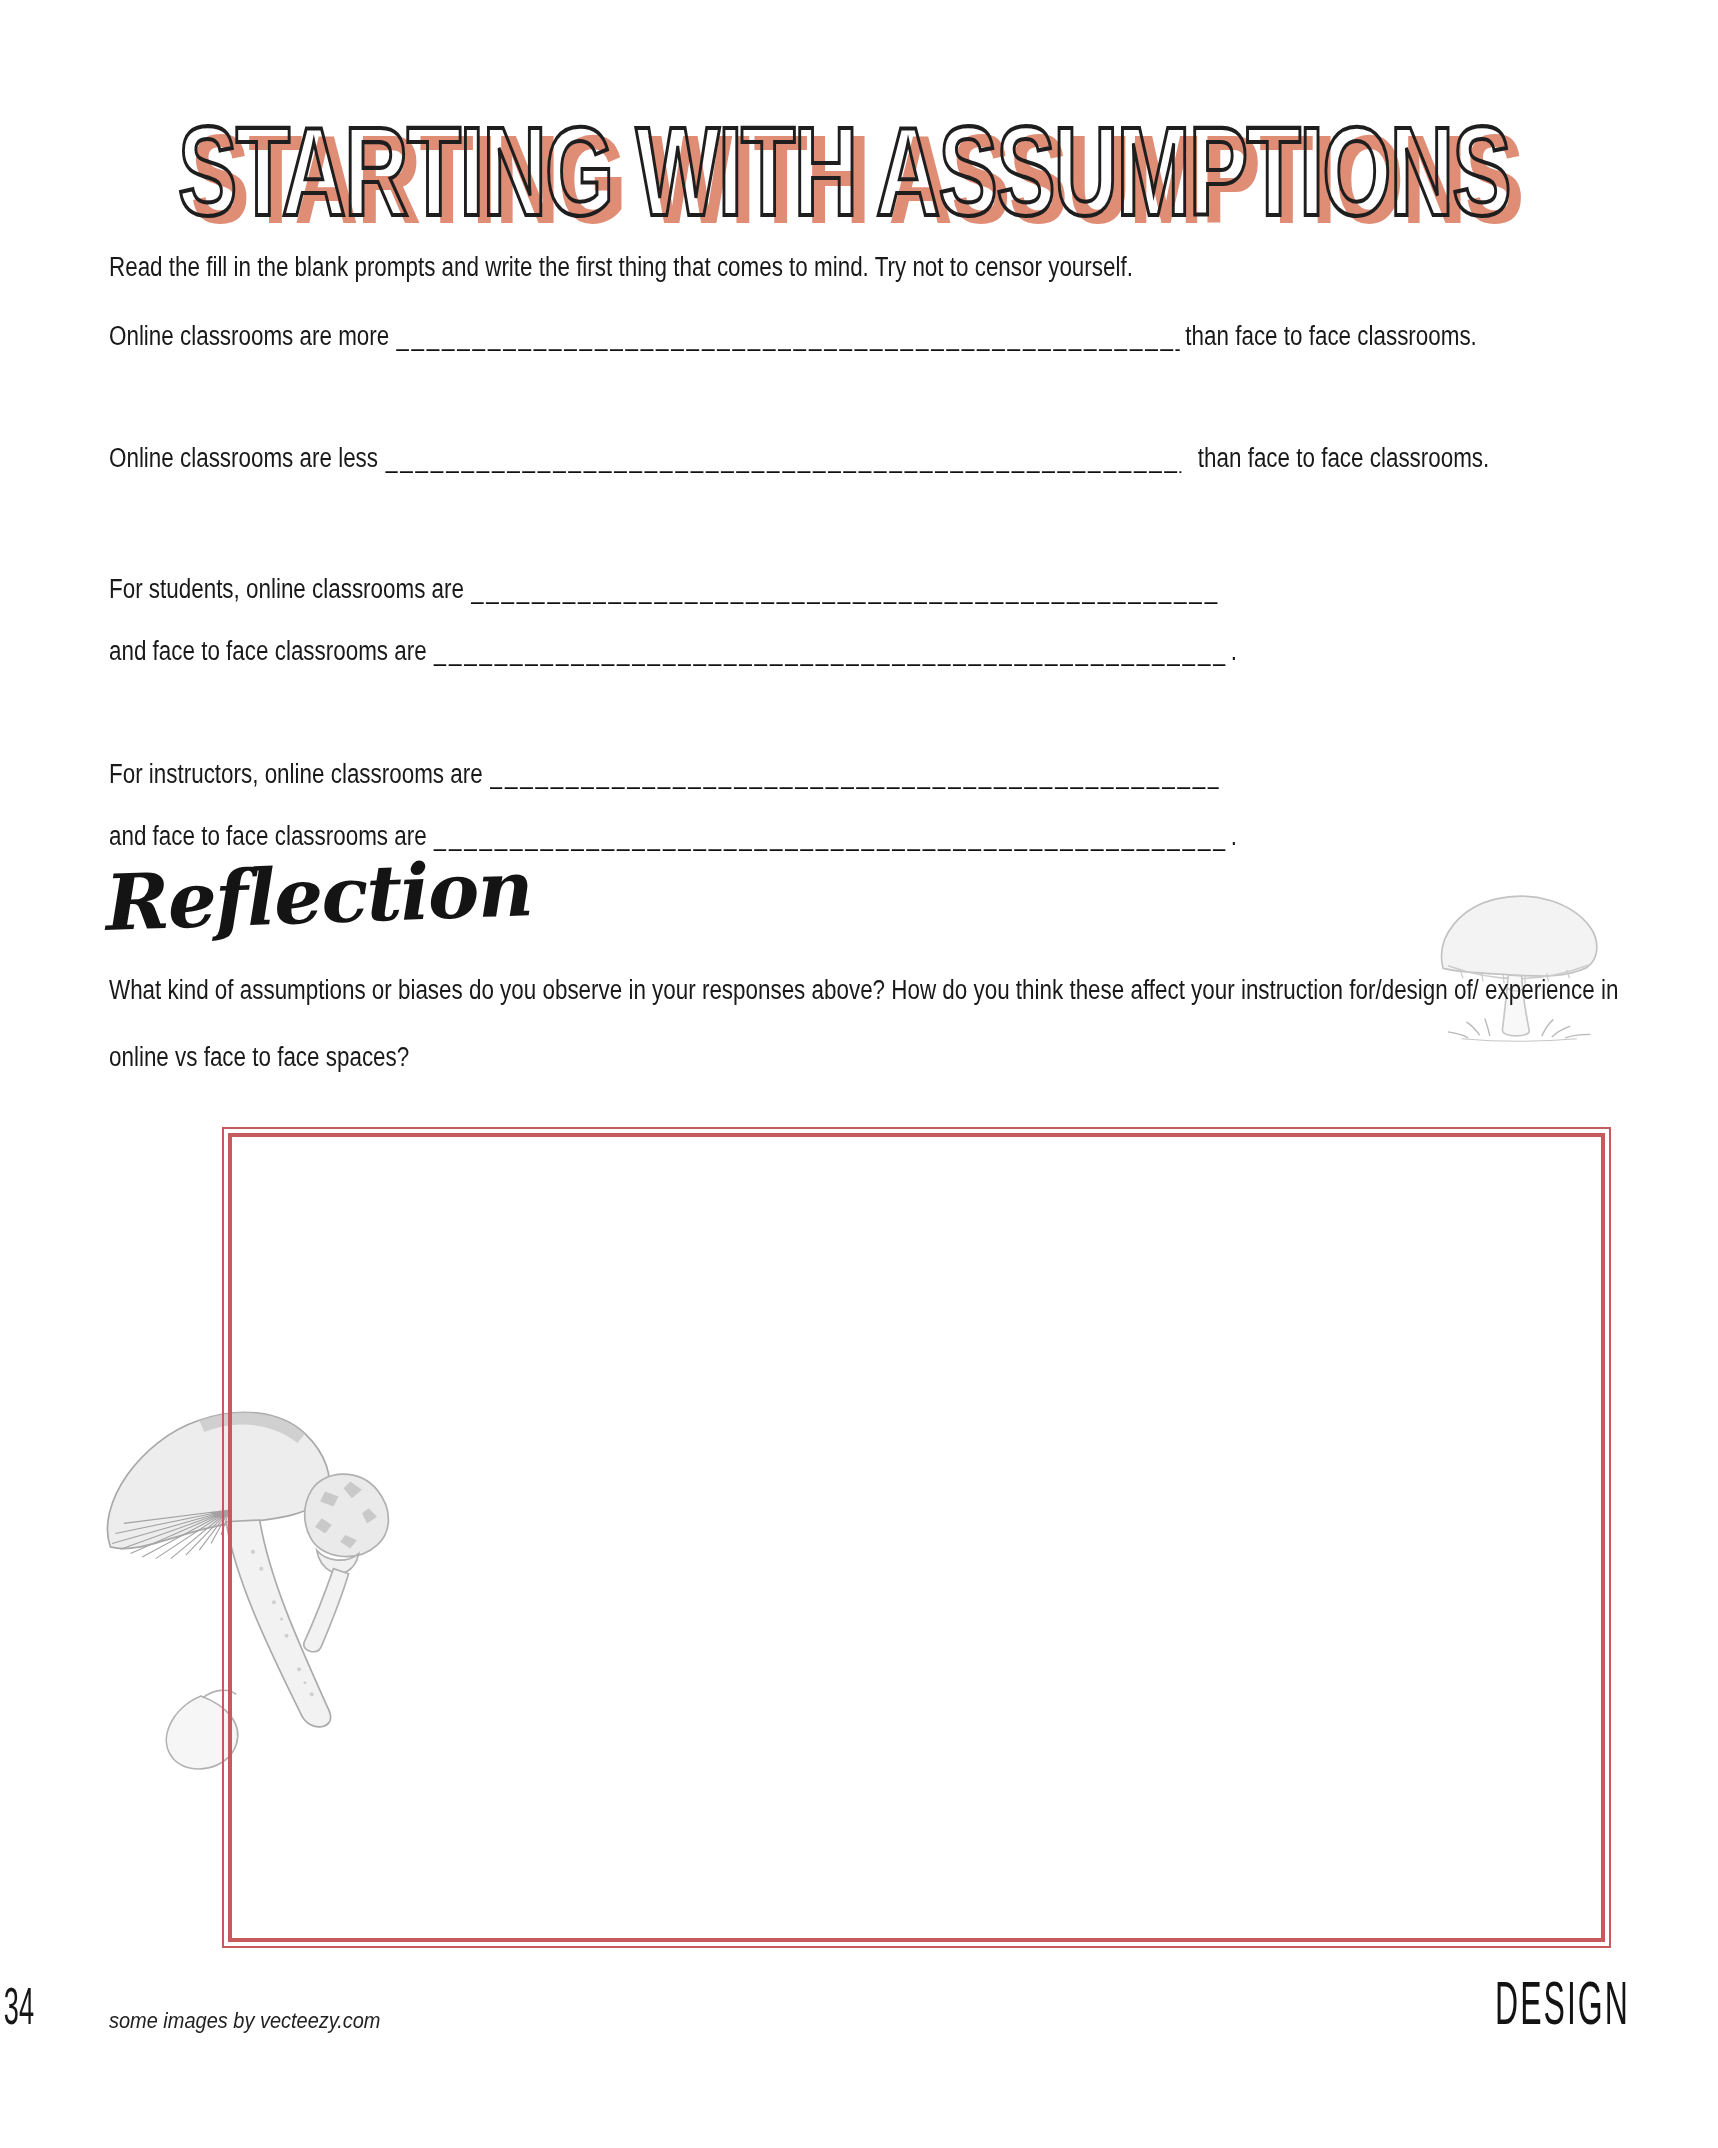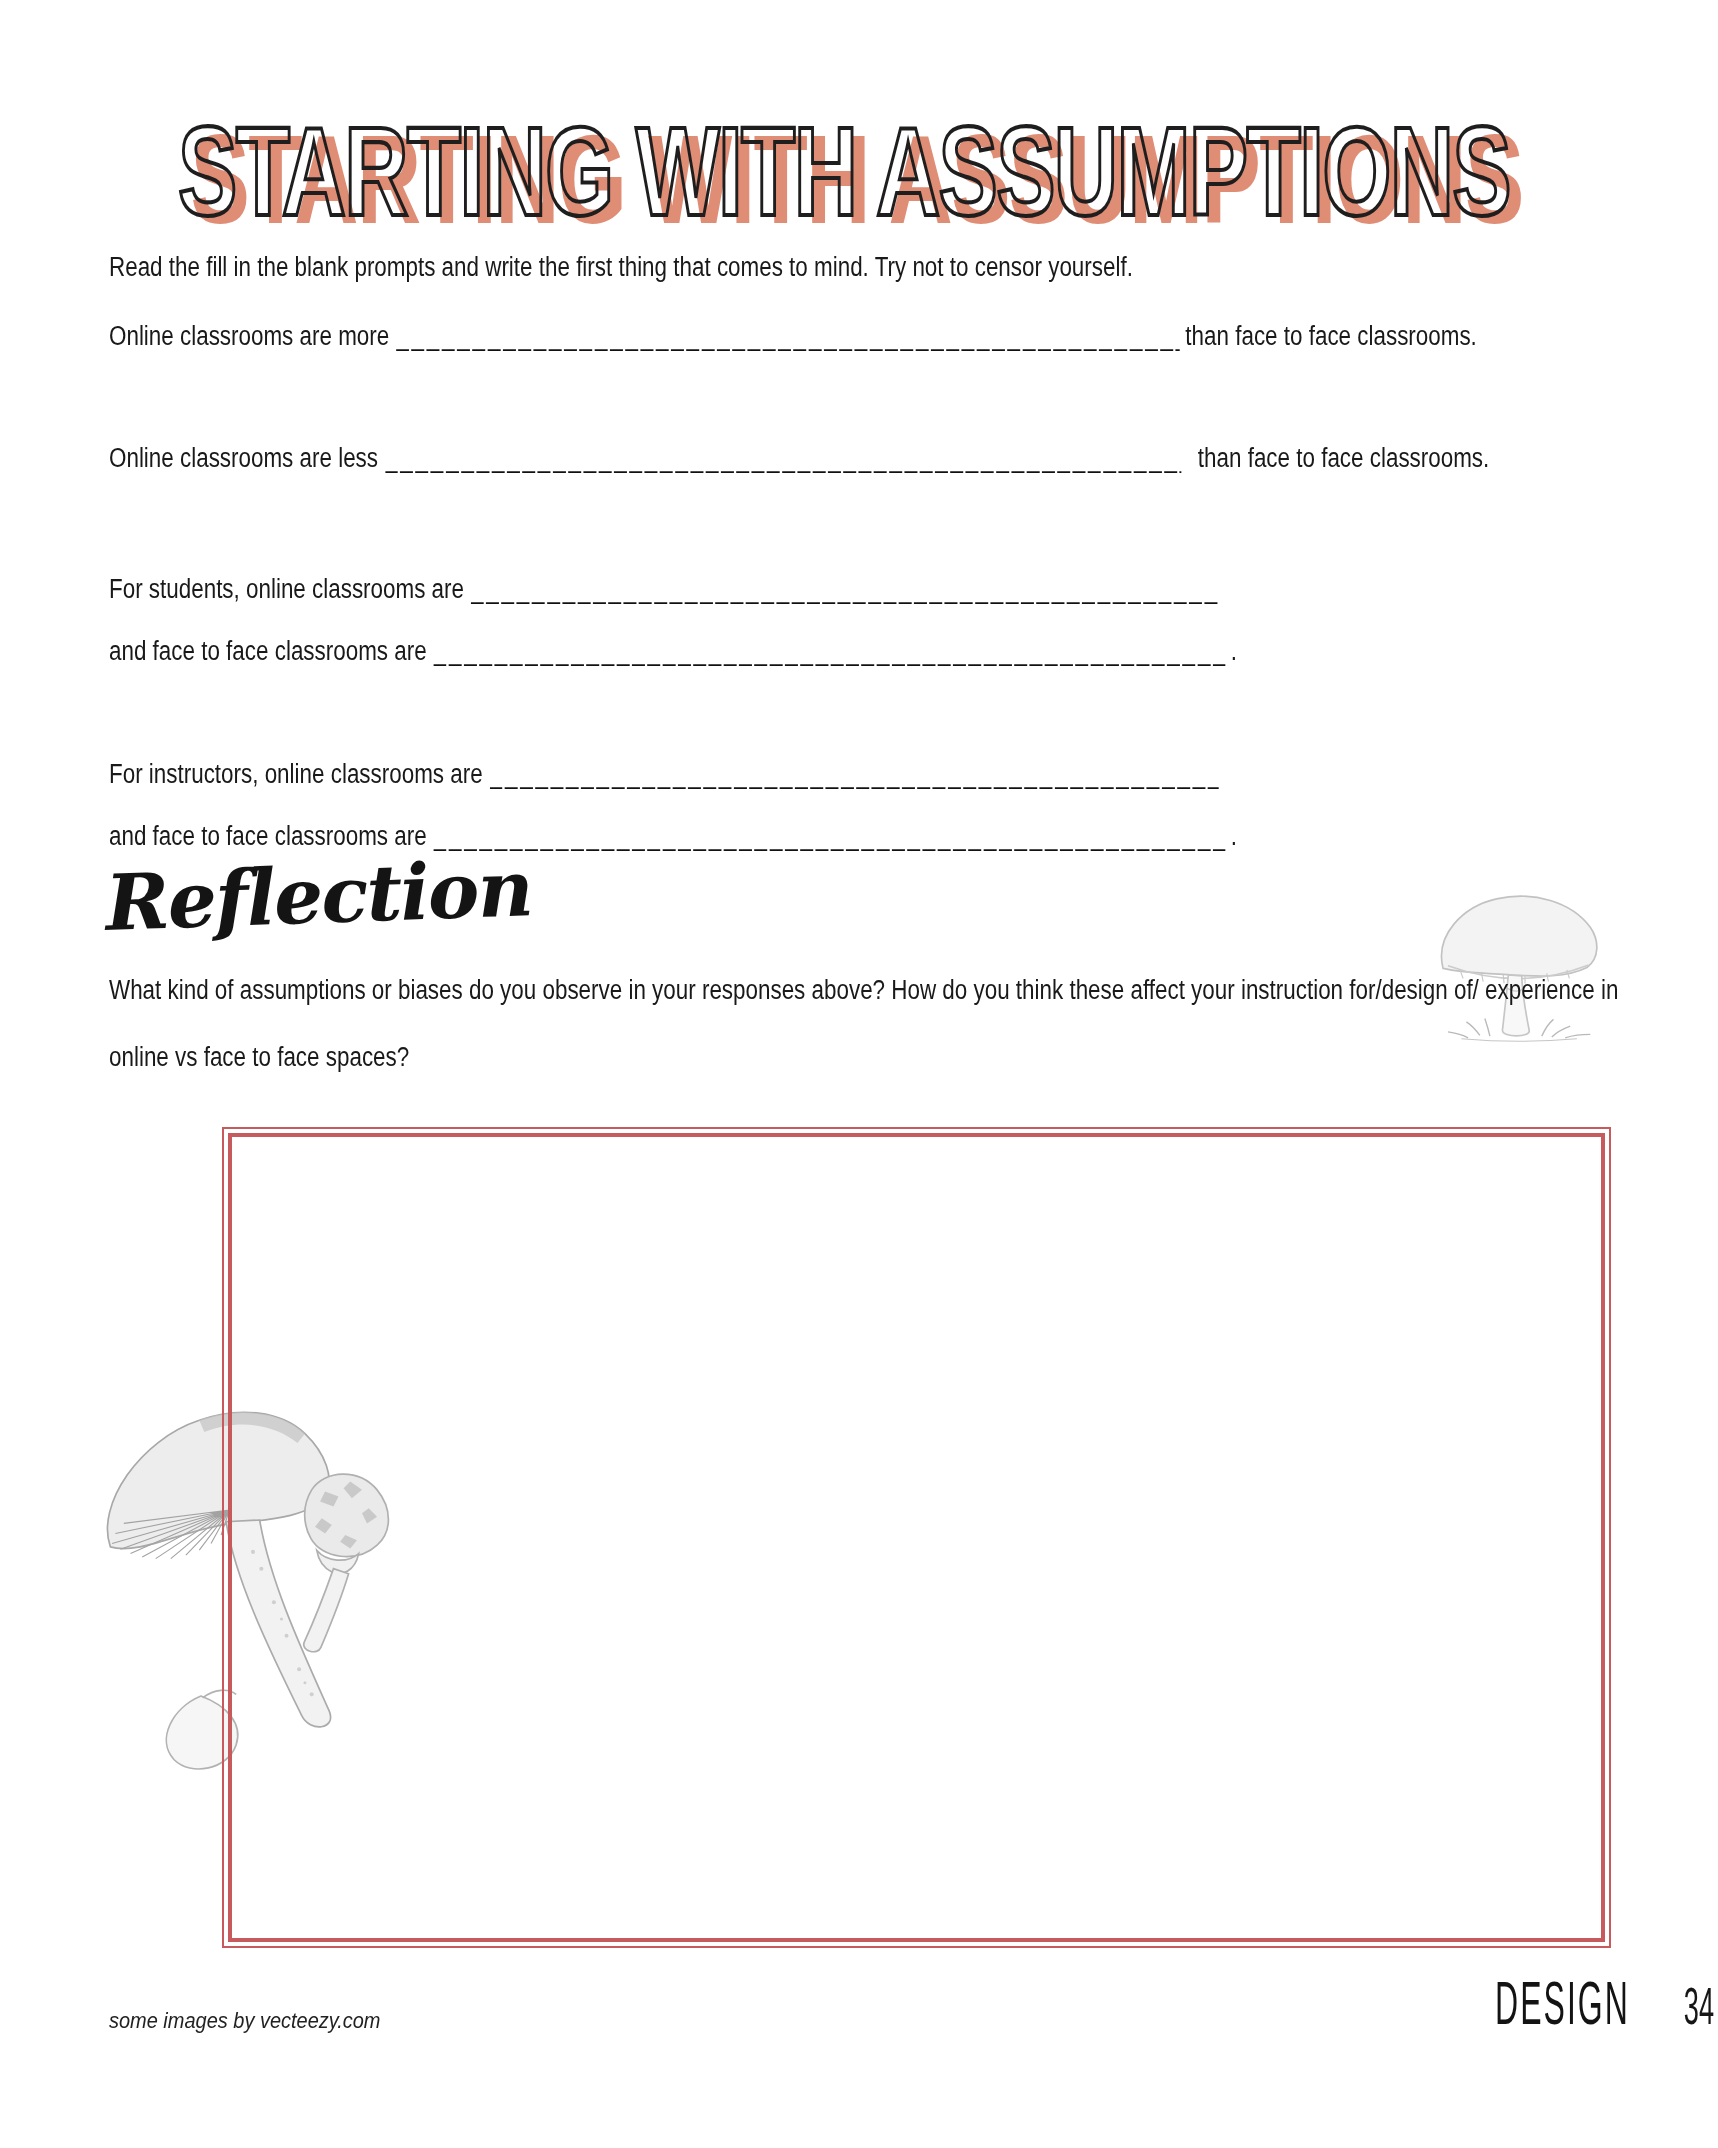--- a/index.html
+++ b/index.html
@@ -64,21 +64,21 @@
 
   
   .shroom-tr{top:888px;left:1431px;width:178px;height:159px;z-index:1;}
   .shroom-bl{top:1401px;left:102px;width:312px;height:373px;z-index:1;}
 
   
   .credit{
     top:2007px;left:109px;z-index:3;font-style:italic;font-size:22.7px;color:#222;
     transform:scaleX(0.88);transform-origin:left top;
   }
-  .pageno-wrap{top:1977px;left:0;width:1718px;text-align:right;z-index:3;}
+  .pageno-wrap{top:1977px;left:0;width:1718px;text-align:left;z-index:3;}
   .pageno{display:inline-block;font-size:34px;transform:scale(0.8,1.5);transform-origin:center top;color:#161616;}
   .brand{
     top:1970px;left:1495px;z-index:3;font-size:39px;letter-spacing:2.5px;color:#131313;
     transform:scale(0.82,1.55);transform-origin:left top;white-space:nowrap;
   }
 
   :root{--salmon:#e08d76;--boxred:#c75a5c;}
 </style>
 </head>
 <body>

